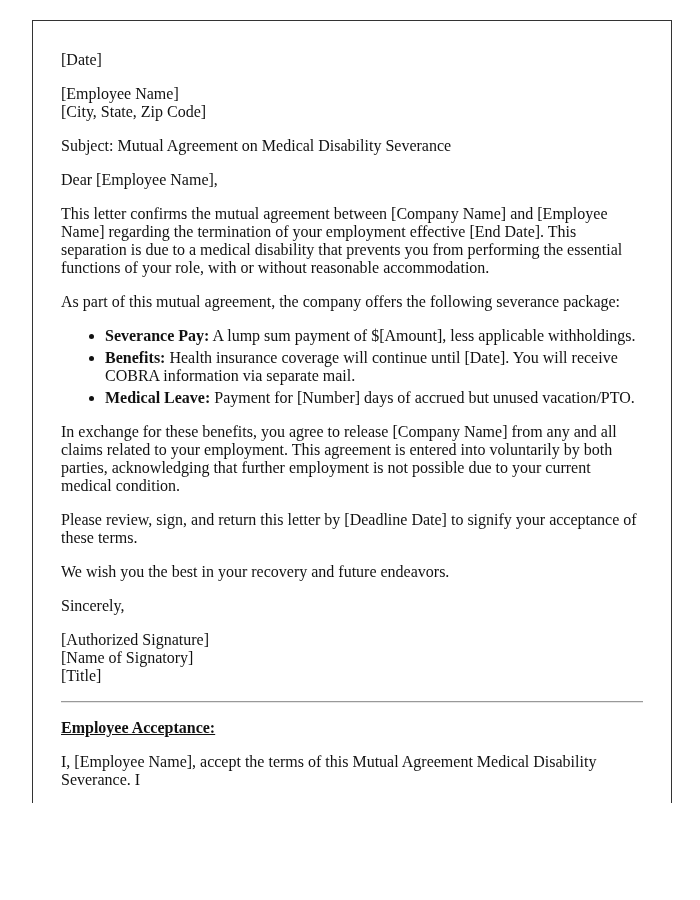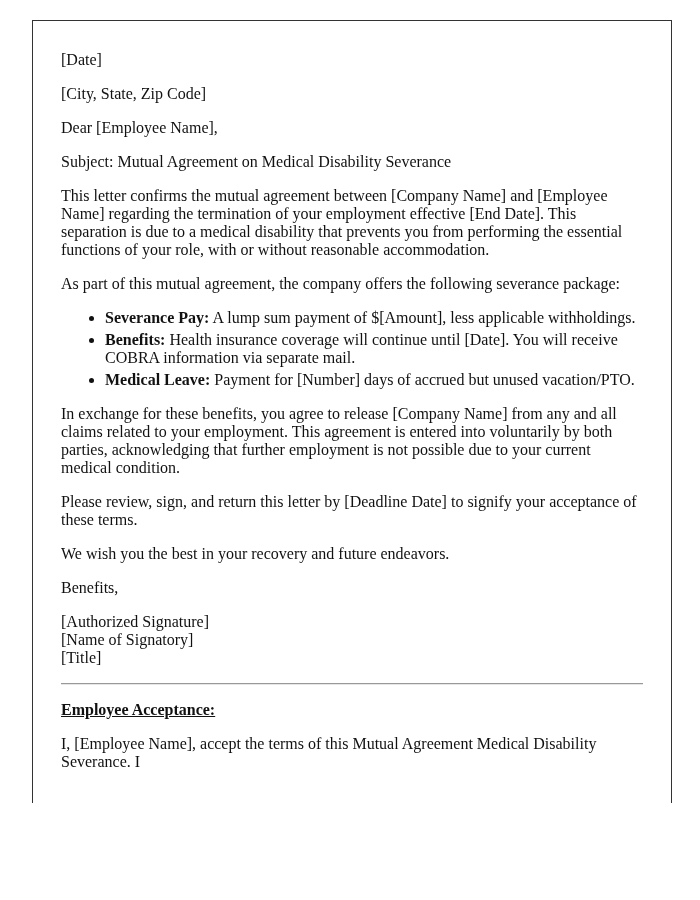--- a/index.html
+++ b/index.html
@@ -63,44 +63,45 @@
   </style>
 </head>
 <body>
 
 <div class="viewport">
   <div class="letter">
 
     <p>[Date]</p>
 
     <p>
+      <span class="line">[Employee Name]</span>
       <span class="line">[City, State, Zip Code]</span>
     </p>
 
+    <p>Subject: Mutual Agreement on Medical Disability Severance</p>
+
     <p>Dear [Employee Name],</p>
-
-    <p>Subject: Mutual Agreement on Medical Disability Severance</p>
 
     <p>This letter confirms the mutual agreement between [Company Name] and [Employee Name] regarding the termination of your employment effective [End Date]. This separation is due to a medical disability that prevents you from performing the essential functions of your role, with or without reasonable accommodation.</p>
 
     <p>As part of this mutual agreement, the company offers the following severance package:</p>
 
     <ul>
       <li><b>Severance Pay:</b><span> A lump sum payment of $[Amount], less applicable withholdings.</span></li>
       <li><b>Benefits:</b><span> Health insurance coverage will continue until [Date]. You will receive COBRA information via separate mail.</span></li>
       <li><b>Medical Leave:</b><span> Payment for [Number] days of accrued but unused vacation/PTO.</span></li>
     </ul>
 
     <p>In exchange for these benefits, you agree to release [Company Name] from any and all claims related to your employment. This agreement is entered into voluntarily by both parties, acknowledging that further employment is not possible due to your current medical condition.</p>
 
     <p>Please review, sign, and return this letter by [Deadline Date] to signify your acceptance of these terms.</p>
 
     <p>We wish you the best in your recovery and future endeavors.</p>
 
-    <p>Benefits,</p>
+    <p>Sincerely,</p>
 
     <p>
       <span class="line">[Authorized Signature]</span>
       <span class="line">[Name of Signatory]</span>
       <span class="line">[Title]</span>
     </p>
 
     <hr class="divider">
 
     <p class="heading-bold">Employee Acceptance:</p>

